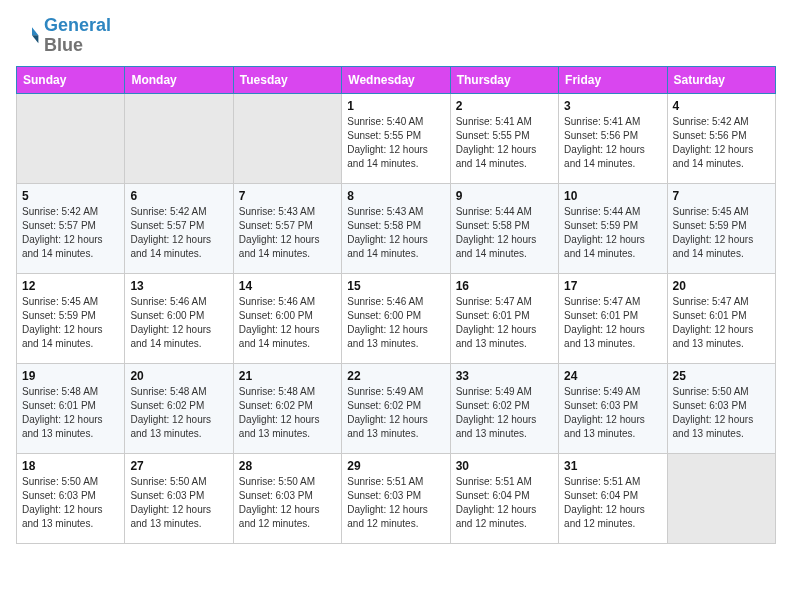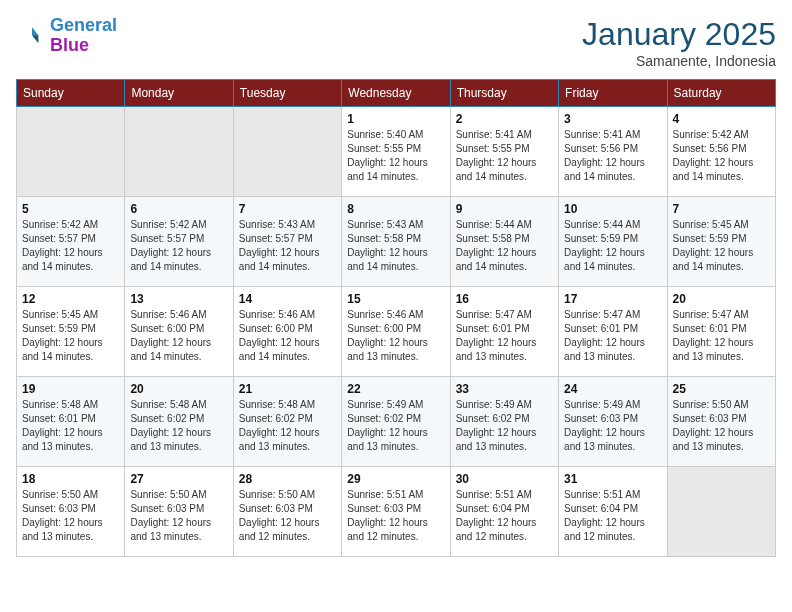--- a/index.html
+++ b/index.html
@@ -12,21 +12,21 @@
     }
     .header {
       display: flex;
       align-items: flex-start;
       justify-content: space-between;
       margin-bottom: 10px;
     }
     .logo {
       display: flex;
       align-items: center;
-      gap: 10px;
+      gap: 4px;
     }
     .logo-text {
       font-size: 18px;
       font-weight: bold;
       color: #1a5276;
       line-height: 1.1;
     }
     .logo-text span {
       color: #2e86c1;
     }
@@ -45,26 +45,26 @@
     .subtitle {
       font-size: 14px;
       color: #444;
     }
     table {
       width: 100%;
       border-collapse: collapse;
       table-layout: fixed;
     }
     thead tr th {
-      background-color: #7f1d1d;
+      background-color: #d946ef;
       color: #fff;
       text-align: left;
       padding: 6px 6px;
       font-size: 12px;
-      font-weight: normal;
+      font-weight: bold;
       border: 1px solid #2e86c1;
     }
     tbody tr td {
       border: 1px solid #ccc;
       vertical-align: top;
       padding: 5px 5px;
       font-size: 10px;
       color: #222;
       height: 90px;
       background: #fff;
@@ -91,26 +91,22 @@
 <body>
 
 <div class="header">
   <div class="logo">
     <svg class="logo-icon" viewBox="0 0 30 30">
       <polygon points="20,4 28,14 20,14" fill="#2e86c1"></polygon>
       <polygon points="20,14 28,14 28,24" fill="#1a5276"></polygon>
     </svg>
     <div class="logo-text">
       <div><span>General</span></div>
-      <div style="color:#a21caf;">Blue</div>
+      <div style="color:#737373;">Blue</div>
     </div>
-  </div>
-  <div class="title-block">
-    <div class="month-title">January 2025</div>
-    <div class="subtitle">Samanente, Indonesia</div>
   </div>
 </div>
 
 <table>
   <thead>
     <tr>
     <th>Sunday</th>
         <th>Monday</th>
         <th>Tuesday</th>
         <th>Wednesday</th>

